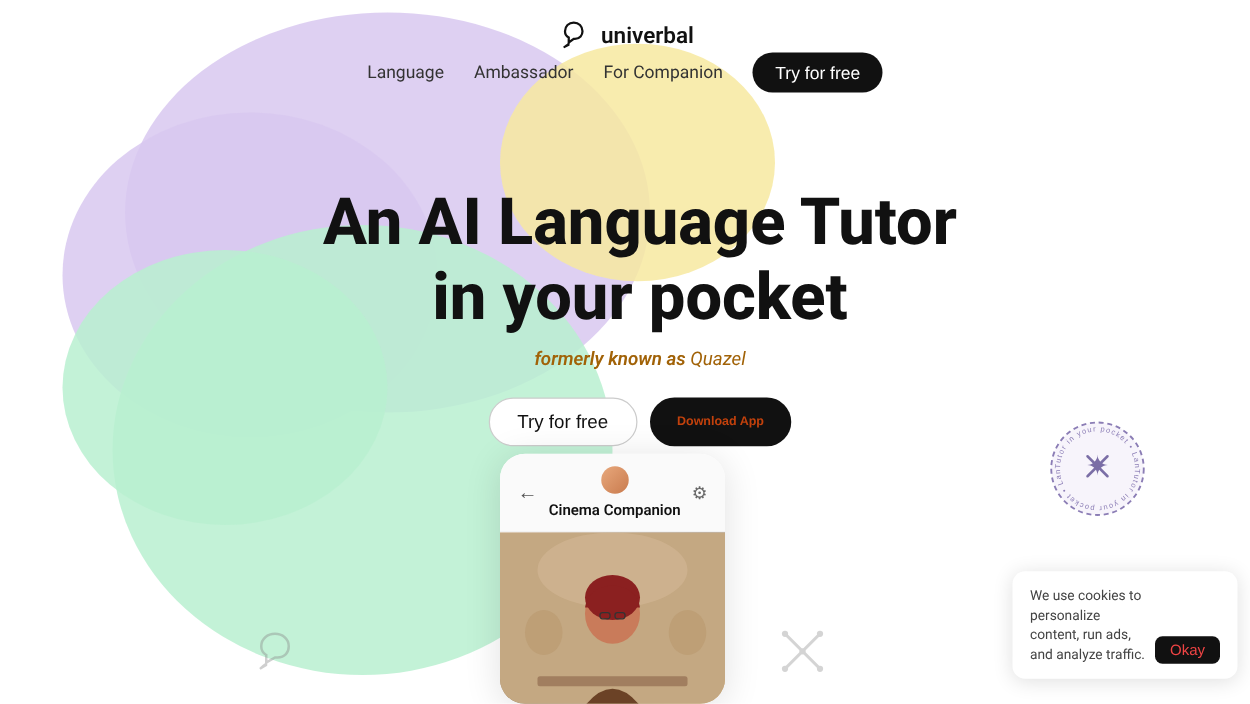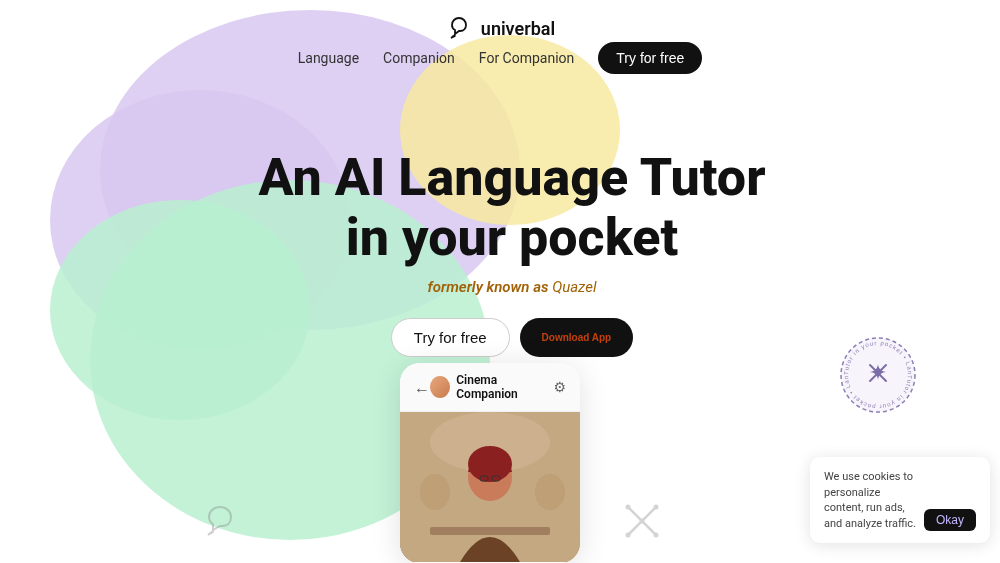--- a/index.html
+++ b/index.html
@@ -165,20 +165,21 @@
       color: #555;
     }
 
     .phone-contact {
       display: flex;
       align-items: center;
       gap: 6px;
       font-size: 12px;
       font-weight: 600;
       color: #111;
+      flex-direction: column;
     }
 
     .phone-avatar {
       width: 22px;
       height: 22px;
       border-radius: 50%;
       background: linear-gradient(135deg, #e8a87c, #c97b4e);
     }
 
     .phone-settings {
@@ -242,42 +243,42 @@
 
     .cookie-text {
       font-size: 11px;
       color: #444;
       line-height: 1.4;
     }
 
     .cookie-okay {
       align-self: flex-end;
       background: #111;
-      color: #c4b5fd;
+      color: #ef4444;
       border: none;
       border-radius: 6px;
       padding: 4px 12px;
       font-size: 12px;
       cursor: pointer;
     }
   </style>
 </head>
 <body>
 
 <nav>
   <div class="nav-logo">
     <svg width="28" height="28" viewBox="0 0 28 28">
       <path d="M14 4 C10 4 7 7 7 11 C7 13 8 15 10 16 L10 20 L14 17 C14.3 17 14.6 17 15 17 C19 17 21 14 21 11 C21 7 18 4 14 4 Z" fill="none" stroke="#111" stroke-width="1.8"></path>
       <path d="M10 21 C8 22 6 24 6 24 L10 22" fill="none" stroke="#111" stroke-width="1.5" stroke-linecap="round"></path>
     </svg>
     <span class="nav-logo-text">univerbal</span>
   </div>
   <div class="nav-links">
     <a class="nav-link">Language</a>
-    <a class="nav-link">Companion</a>
+    <a class="nav-link">Ambassador</a>
     <a class="nav-link">For Companion</a>
     <button class="nav-cta">Try for free</button>
   </div>
 </nav>
 
 <div class="blob-container">
   <svg width="1000" height="563" viewBox="0 0 1000 563" xmlns="http://www.w3.org/2000/svg">
 
     <ellipse cx="310" cy="170" rx="210" ry="160" fill="#d8c8f0" opacity="0.85"></ellipse>
     <ellipse cx="200" cy="220" rx="150" ry="130" fill="#d8c8f0" opacity="0.85"></ellipse>

